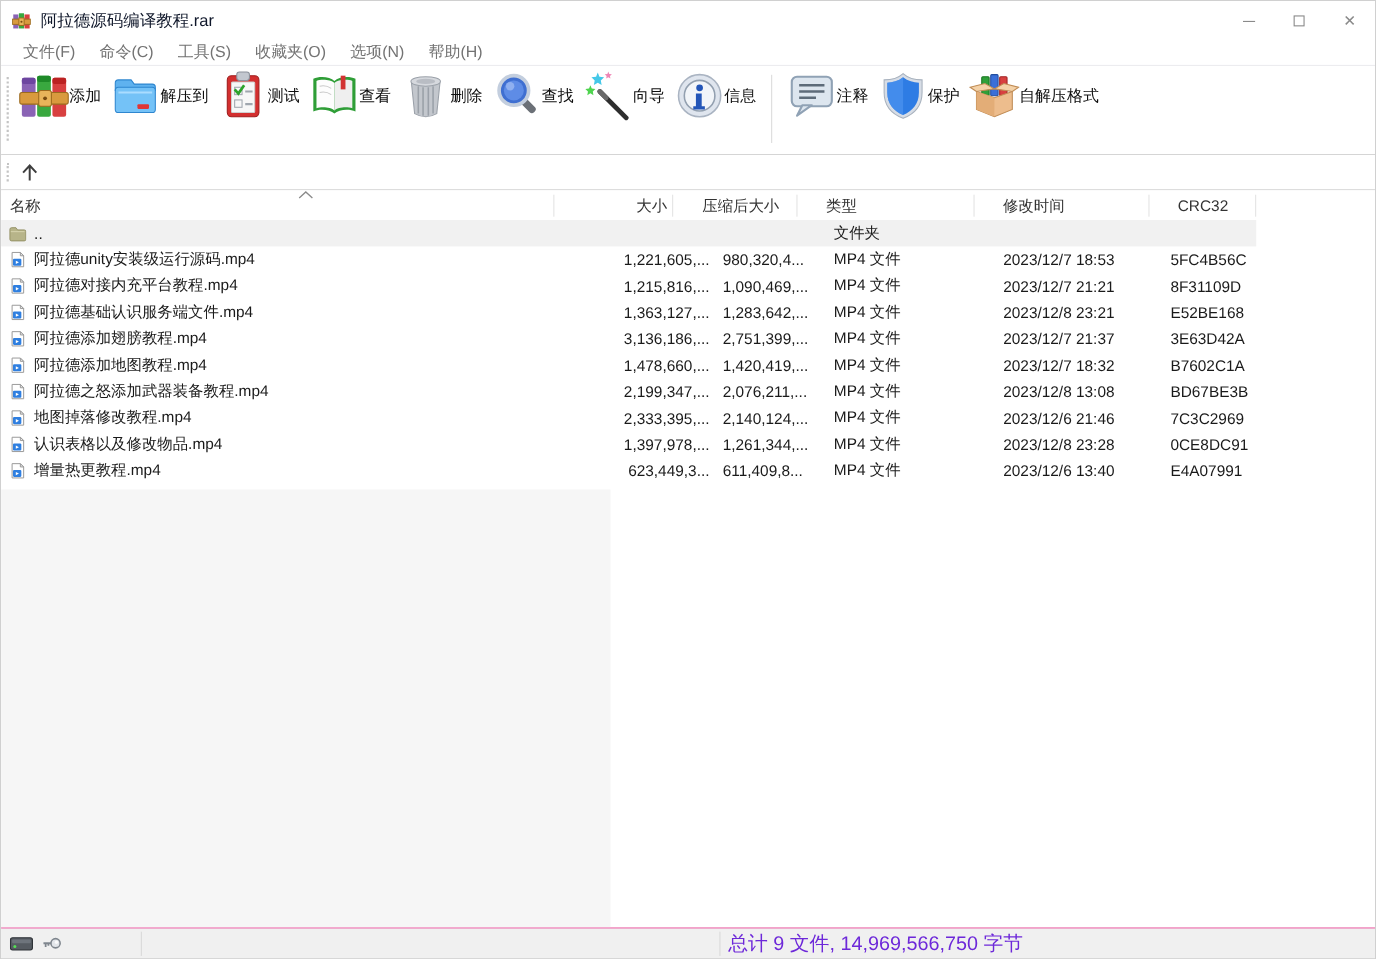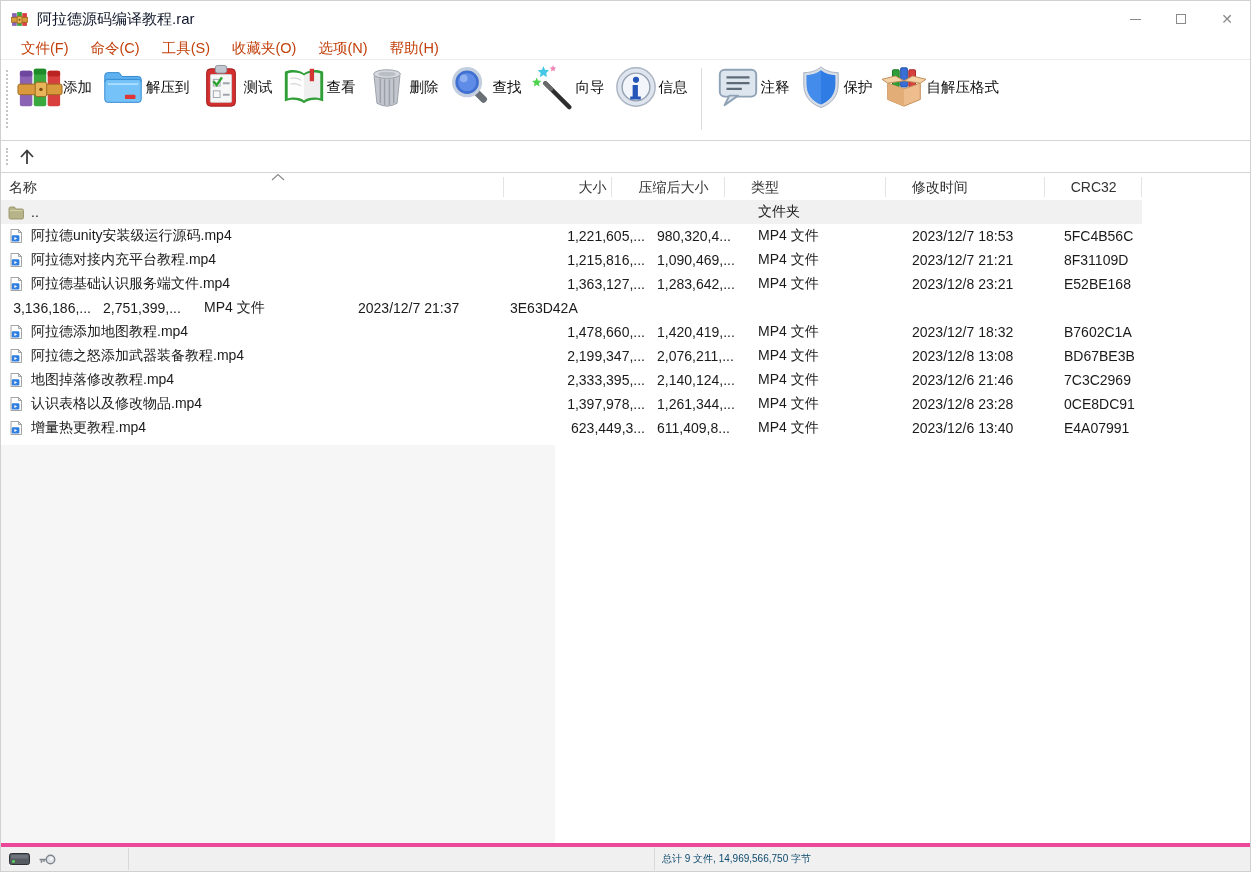--- a/index.html
+++ b/index.html
@@ -13,21 +13,21 @@
   .app-icon { width:17px; height:17px; flex:0 0 auto; }
   .title-text { font-size:15px; color:#0f172a; margin-left:9px; flex:1 1 auto; white-space:nowrap; }
   .win-controls { display:flex; height:36px; }
   .win-btn { width:46px; height:36px; display:flex; align-items:center; justify-content:center; color:#8a8a8a; }
   .glyph-min { width:11px; height:0; border-top:1px solid #8a8a8a; }
   .glyph-max { width:10px; height:10px; border:1px solid #8a8a8a; }
   .glyph-close { font-size:14px; color:#8a8a8a; line-height:1; }
 
   
   .menubar { height:23px; flex:0 0 23px; display:flex; align-items:center; padding-left:9px;
-    font-size:14.5px; color:#c2410c; background:#fff; border-bottom:1px solid #ececef; }
+    font-size:14.5px; color:#737373; background:#fff; border-bottom:1px solid #ececef; }
   .menu-item { padding:0 11px; height:23px; line-height:22px; white-space:nowrap; }
 
   
   .toolbar { height:81px; flex:0 0 81px; background:#fff; border-bottom:1px solid #d5d5d5;
     display:flex; align-items:flex-start; padding:3px 0 0 12px; position:relative; }
   .toolbar::before { content:""; position:absolute; left:5px; top:10px; bottom:12px;
     border-left:2px dotted #c4c4c4; }
   .tbtn { display:flex; flex-direction:row; align-items:center; min-width:58px;
     padding:1px 4px 0; cursor:default; }
   .tbtn svg { width:46px; height:46px; display:block; }
@@ -57,22 +57,22 @@
   .frow.parent { background:#f1f1f1; }
   .cell { white-space:nowrap; overflow:hidden; padding:0 6px; }
   .cell.w-name { display:flex; align-items:center; gap:7px; padding-left:7px; }
   .cell.w-name svg { flex:0 0 auto; }
   .fname { white-space:nowrap; }
 
   .empty-area { flex:1 1 auto; position:relative; }
   .name-band { position:absolute; left:0; top:5px; bottom:0; width:554px; background:#f6f6f6; }
 
   
-  .statusbar { height:28px; flex:0 0 28px; background:#f0f0f0; border-top:4px solid #ec4899;
-    display:flex; align-items:center; font-size:10px; color:#0c4a6e; }
+  .statusbar { height:28px; flex:0 0 28px; background:#f0f0f0; border-top:1px solid #ec4899;
+    display:flex; align-items:center; font-size:18px; color:#6d28d9; }
   .sb-left { width:127px; flex:0 0 127px; display:flex; align-items:center; gap:7px; padding-left:8px; }
   .sb-sep { width:1px; height:22px; background:#d9d9d9; flex:0 0 1px; }
   .sb-mid { width:525px; flex:0 0 525px; height:100%; }
   .sb-total { padding-left:7px; white-space:nowrap; }
 </style>
 </head>
 <body>
 
 <div class="window">
 
@@ -319,20 +319,29 @@
           <span class="fname">阿拉德基础认识服务端文件.mp4</span>
         </div>
         <div class="cell w-size">1,363,127,...</div>
         <div class="cell w-packed">1,283,642,...</div>
         <div class="cell w-type">MP4 文件</div>
         <div class="cell w-mtime">2023/12/8 23:21</div>
         <div class="cell w-crc">E52BE168</div>
       </div>
 
       <div class="frow">
+        <div class="cell w-name">
+          <svg width="16" height="16" viewBox="0 0 16 16">
+            <path d="M3 1.5 h7.5 L13.5 4.5 V14.5 H3 Z" fill="#fff" stroke="#9a9a9a" stroke-width="0.9"></path>
+            <path d="M10.5 1.5 V4.5 H13.5 Z" fill="#e8e8e8" stroke="#9a9a9a" stroke-width="0.9"></path>
+            <rect x="3.8" y="7.2" width="7.6" height="6.4" rx="1" fill="#2f7fe0"></rect>
+            <path d="M6.4 9 v3 l2.8 -1.5 Z" fill="#fff"></path>
+          </svg>
+          <span class="fname">阿拉德添加翅膀教程.mp4</span>
+        </div>
         <div class="cell w-size">3,136,186,...</div>
         <div class="cell w-packed">2,751,399,...</div>
         <div class="cell w-type">MP4 文件</div>
         <div class="cell w-mtime">2023/12/7 21:37</div>
         <div class="cell w-crc">3E63D42A</div>
       </div>
 
       <div class="frow">
         <div class="cell w-name">
           <svg width="16" height="16" viewBox="0 0 16 16">

